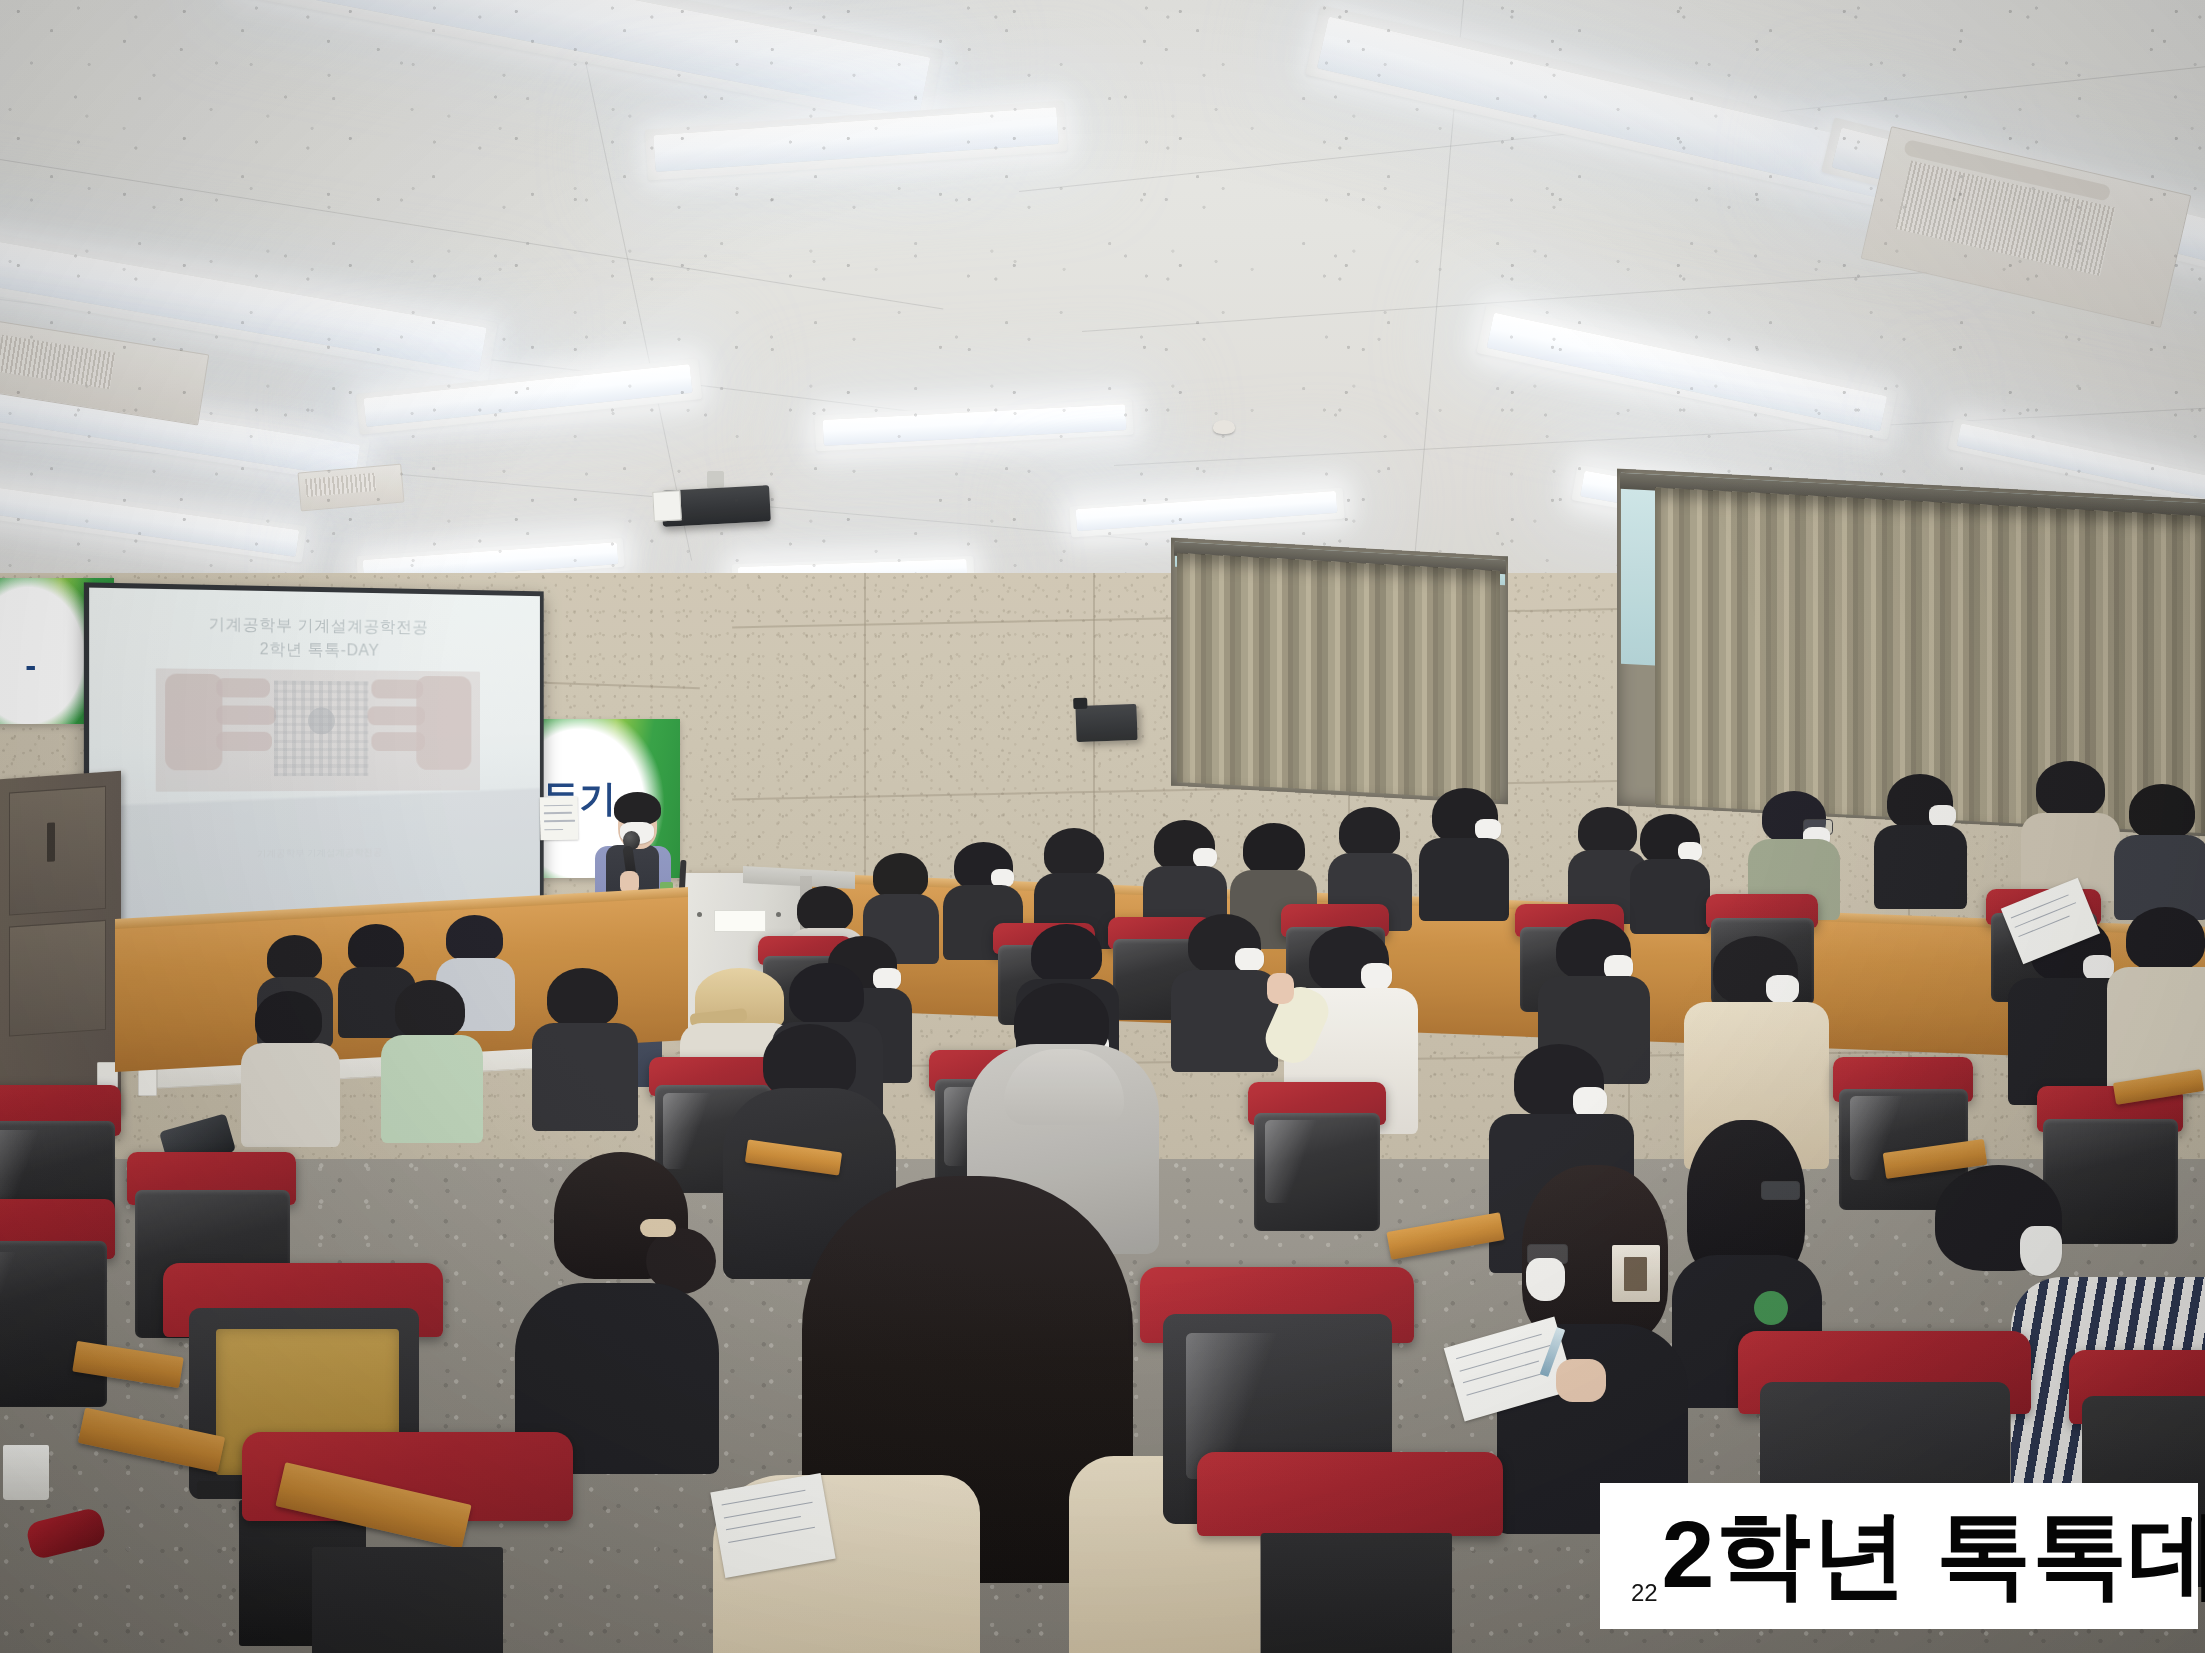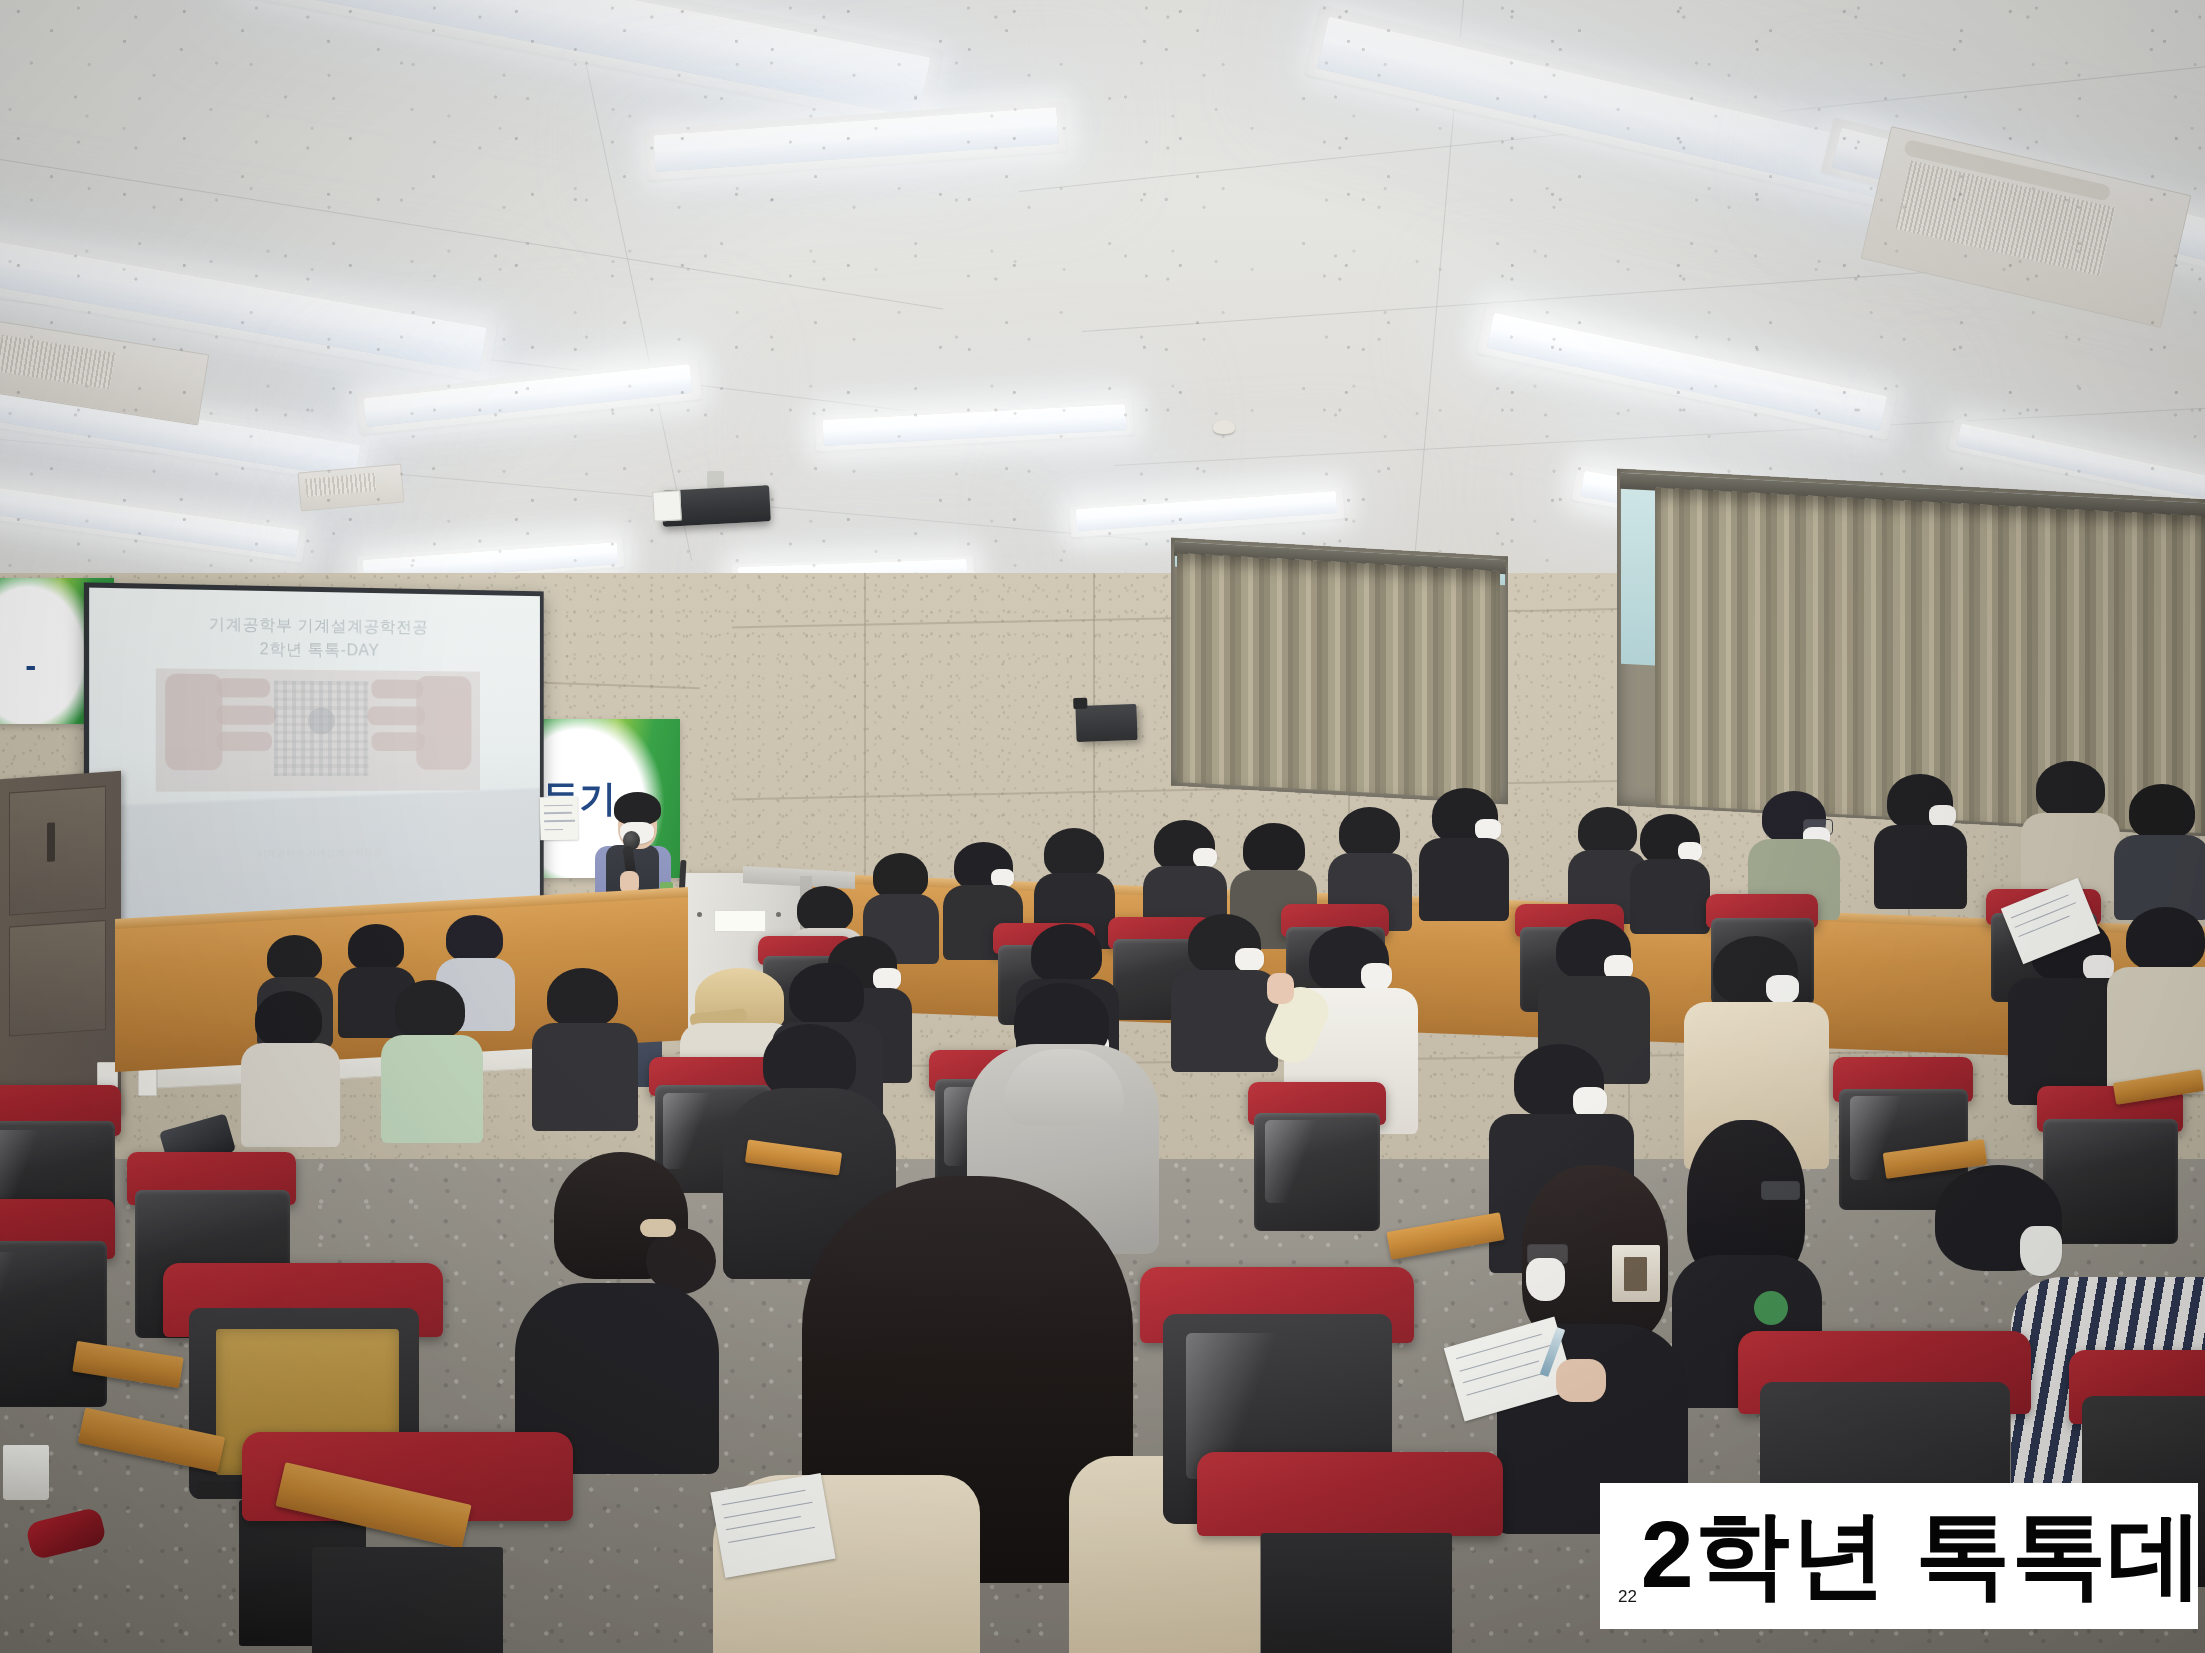--- a/index.html
+++ b/index.html
@@ -707,18 +707,18 @@
   </div>
 
   <div class="armrest abs" style="left:1388px;top:1222px;width:115px;height:28px;transform:rotate(-10deg);"></div>
   <div class="armrest abs" style="left:746px;top:1146px;width:95px;height:23px;transform:rotate(8deg);"></div>
   <div class="armrest abs" style="left:1884px;top:1146px;width:102px;height:25.5px;transform:rotate(-8deg);"></div>
   <div class="armrest abs" style="left:2114px;top:1076px;width:89px;height:21.6px;transform:rotate(-9deg);"></div>
 
   <div id="grade"></div>
 
   <div class="abs" id="caption" style="left:1600px;top:1483px;width:598px;height:146px;">
-    <span id="captionnum" style="font-size:17px;margin-left:18px;margin-bottom:21.6px;">22</span>
+    <span id="captionnum" style="font-size:24px;margin-left:31px;margin-bottom:21.6px;">22</span>
     <span id="captiontext" style="font-size:95px;margin-left:3.8px;">2학년 톡톡데이</span>
   </div>
 
 </div>
 
 
 </body></html>

